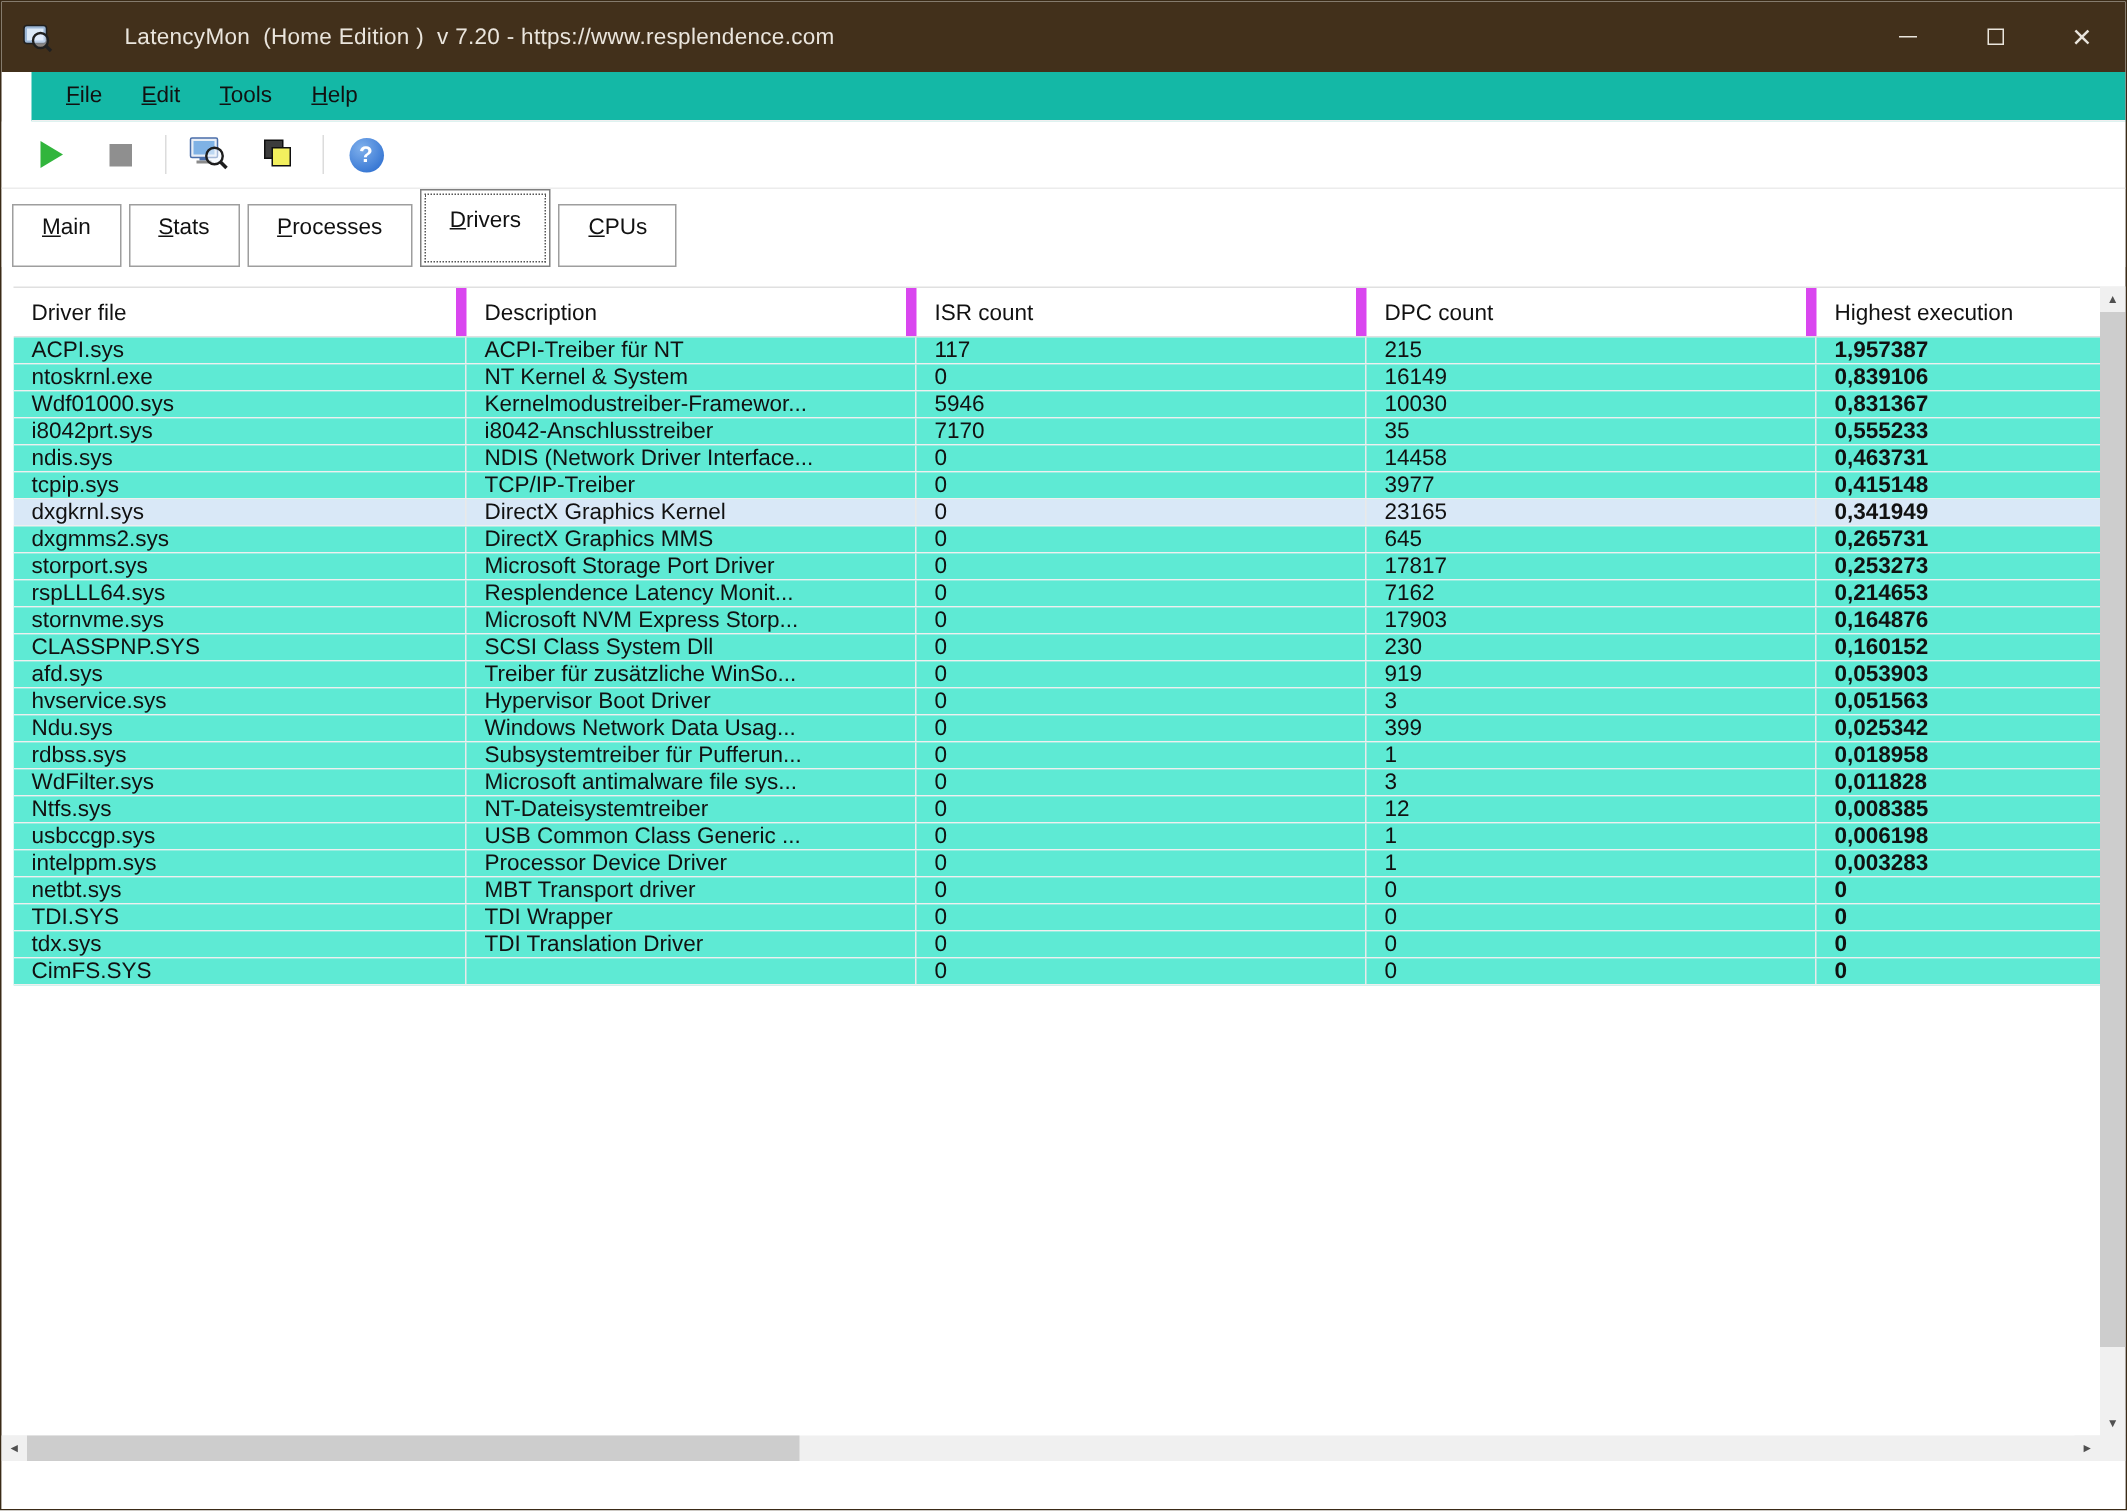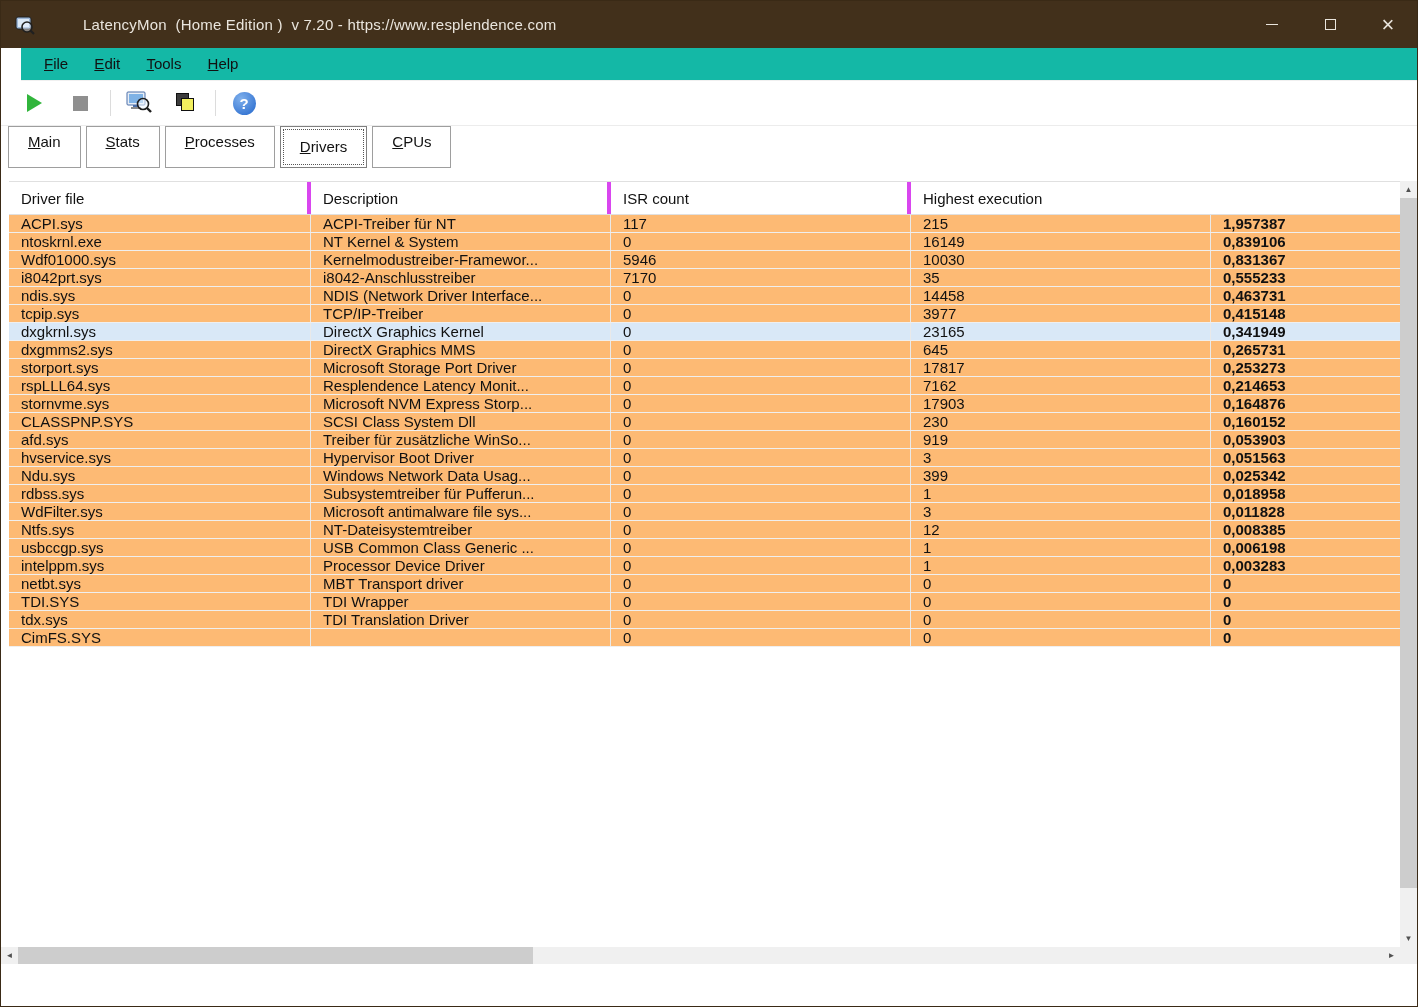--- a/index.html
+++ b/index.html
@@ -37,32 +37,32 @@
   .stop-sq { width:15px; height:15px; background:var(--stop-gray,#8f8f8f); }
   .help-circle { width:23px; height:23px; border-radius:50%; color:#fff; font-weight:bold; font-size:15px;
                  background:radial-gradient(circle at 35% 30%, #7fb0ec, var(--help-blue,#2266cc));
                  display:flex; align-items:center; justify-content:center; }
 
   
   .tabstrip { flex:0 0 38px; display:flex; align-items:flex-end; padding-left:7px; background:#fff; }
   .tab { display:inline-block; height:42px; line-height:30px; padding:0 19px; margin-right:5px;
          border:1px solid #9e9e9e; background:#fff; font-size:15px; }
   .tab::first-letter { text-decoration:underline; }
-  .tab.active { height:42px; line-height:39px; border-color:#7f7f7f;
+  .tab.active { height:52px; line-height:39px; border-color:#7f7f7f;
                 outline:1px dotted #555; outline-offset:-4px; }
 
   
   .table-area { flex:0 0 766px; display:flex; margin-top:13px; padding-left:8px; }
   .grid { flex:1; display:flex; flex-direction:column; border-top:1px solid #e0e0e0; overflow:hidden; }
   .thead, .trow { display:grid; grid-template-columns:302px 300px 300px 300px 1fr; }
   .thead { flex:0 0 33px; border-bottom:1px solid #e0e0e0; }
-  .hcell { display:flex; align-items:center; padding-left:12px; border-right:4px solid #d946ef;
+  .hcell { display:flex; align-items:center; padding-left:12px; border-right:7px solid #d946ef;
            white-space:nowrap; overflow:hidden; }
   .hcell:last-child { border-right:0; }
-  .trow { flex:0 0 30px; border-bottom:1px solid #efefef; background:#fdba74; }
+  .trow { flex:0 0 30px; border-bottom:1px solid #efefef; background:#5eead4; }
   .trow.highlight { background:var(--row-highlight,#d9e8f7); }
   .tcell { display:flex; align-items:center; padding-left:12px; border-right:1px solid #e9e9e9;
            white-space:nowrap; overflow:hidden; }
   .tcell:last-child { border-right:0;font-weight:bold; }
 
   
   .vscroll { flex:0 0 17px; background:var(--scroll-track,#f0f0f0); display:flex; flex-direction:column; }
   .sarrow { flex:0 0 17px; width:17px; display:flex; align-items:center; justify-content:center;
             font-size:8px; color:#505050; background:var(--scroll-track,#f0f0f0); border:0; }
   .vthumb { flex:0 0 690px; width:17px; background:var(--scroll-thumb,#cdcdcd); }
@@ -158,20 +158,21 @@
     <span class="tab active">Drivers</span>
     <span class="tab">CPUs</span>
   </div>
 
   <div class="table-area">
     <div class="grid">
       <div class="thead">
         <div class="hcell">Driver file</div>
         <div class="hcell">Description</div>
         <div class="hcell">ISR count</div>
+        <div class="hcell">DPC count</div>
         <div class="hcell">Highest execution</div>
       </div>
       <div>
           <div class="trow">
             <div class="tcell c0">ACPI.sys</div>
             <div class="tcell c1">ACPI-Treiber für NT</div>
             <div class="tcell c2">117</div>
             <div class="tcell c3">215</div>
             <div class="tcell c4">1,957387</div>
           </div>

